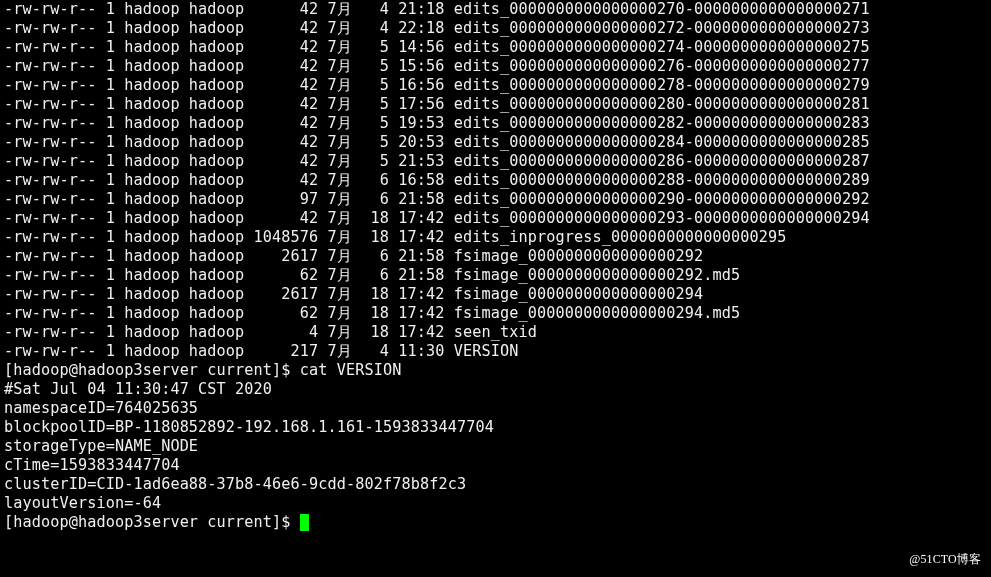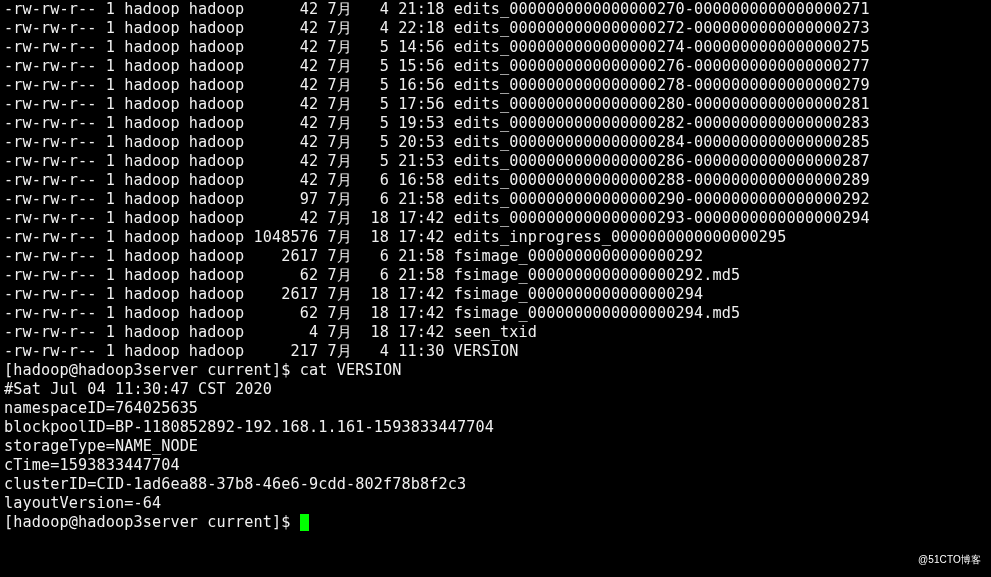--- a/index.html
+++ b/index.html
@@ -25,22 +25,22 @@
     width: 9px;
     height: 17px;
     background: #00ff00;
     vertical-align: text-bottom;
   }
   .watermark {
     position: absolute;
     right: 10px;
     bottom: 8px;
     color: #fff;
-    font-family: Liberation Sans, sans-serif;
-    font-size: 10px;
+    font-family: Liberation Serif, serif;
+    font-size: 12px;
     text-shadow: 0 0 3px #000;
   }
 </style>
 </head>
 <body>
 
 <div class="terminal" id="terminal"><span class="line">-rw-rw-r-- 1 hadoop hadoop      42 7月   4 21:18 edits_0000000000000000270-0000000000000000271</span><span class="line">-rw-rw-r-- 1 hadoop hadoop      42 7月   4 22:18 edits_0000000000000000272-0000000000000000273</span><span class="line">-rw-rw-r-- 1 hadoop hadoop      42 7月   5 14:56 edits_0000000000000000274-0000000000000000275</span><span class="line">-rw-rw-r-- 1 hadoop hadoop      42 7月   5 15:56 edits_0000000000000000276-0000000000000000277</span><span class="line">-rw-rw-r-- 1 hadoop hadoop      42 7月   5 16:56 edits_0000000000000000278-0000000000000000279</span><span class="line">-rw-rw-r-- 1 hadoop hadoop      42 7月   5 17:56 edits_0000000000000000280-0000000000000000281</span><span class="line">-rw-rw-r-- 1 hadoop hadoop      42 7月   5 19:53 edits_0000000000000000282-0000000000000000283</span><span class="line">-rw-rw-r-- 1 hadoop hadoop      42 7月   5 20:53 edits_0000000000000000284-0000000000000000285</span><span class="line">-rw-rw-r-- 1 hadoop hadoop      42 7月   5 21:53 edits_0000000000000000286-0000000000000000287</span><span class="line">-rw-rw-r-- 1 hadoop hadoop      42 7月   6 16:58 edits_0000000000000000288-0000000000000000289</span><span class="line">-rw-rw-r-- 1 hadoop hadoop      97 7月   6 21:58 edits_0000000000000000290-0000000000000000292</span><span class="line">-rw-rw-r-- 1 hadoop hadoop      42 7月  18 17:42 edits_0000000000000000293-0000000000000000294</span><span class="line">-rw-rw-r-- 1 hadoop hadoop 1048576 7月  18 17:42 edits_inprogress_0000000000000000295</span><span class="line">-rw-rw-r-- 1 hadoop hadoop    2617 7月   6 21:58 fsimage_0000000000000000292</span><span class="line">-rw-rw-r-- 1 hadoop hadoop      62 7月   6 21:58 fsimage_0000000000000000292.md5</span><span class="line">-rw-rw-r-- 1 hadoop hadoop    2617 7月  18 17:42 fsimage_0000000000000000294</span><span class="line">-rw-rw-r-- 1 hadoop hadoop      62 7月  18 17:42 fsimage_0000000000000000294.md5</span><span class="line">-rw-rw-r-- 1 hadoop hadoop       4 7月  18 17:42 seen_txid</span><span class="line">-rw-rw-r-- 1 hadoop hadoop     217 7月   4 11:30 VERSION</span><span class="line"><span>[hadoop@hadoop3server current]$ </span><span>cat VERSION</span></span><span class="line">#Sat Jul 04 11:30:47 CST 2020</span><span class="line">namespaceID=764025635</span><span class="line">blockpoolID=BP-1180852892-192.168.1.161-1593833447704</span><span class="line">storageType=NAME_NODE</span><span class="line">cTime=1593833447704</span><span class="line">clusterID=CID-1ad6ea88-37b8-46e6-9cdd-802f78b8f2c3</span><span class="line">layoutVersion=-64</span><span class="line"><span>[hadoop@hadoop3server current]$ </span><span class="cursor"></span></span></div>
 
 <div class="watermark">@51CTO博客</div>
 

